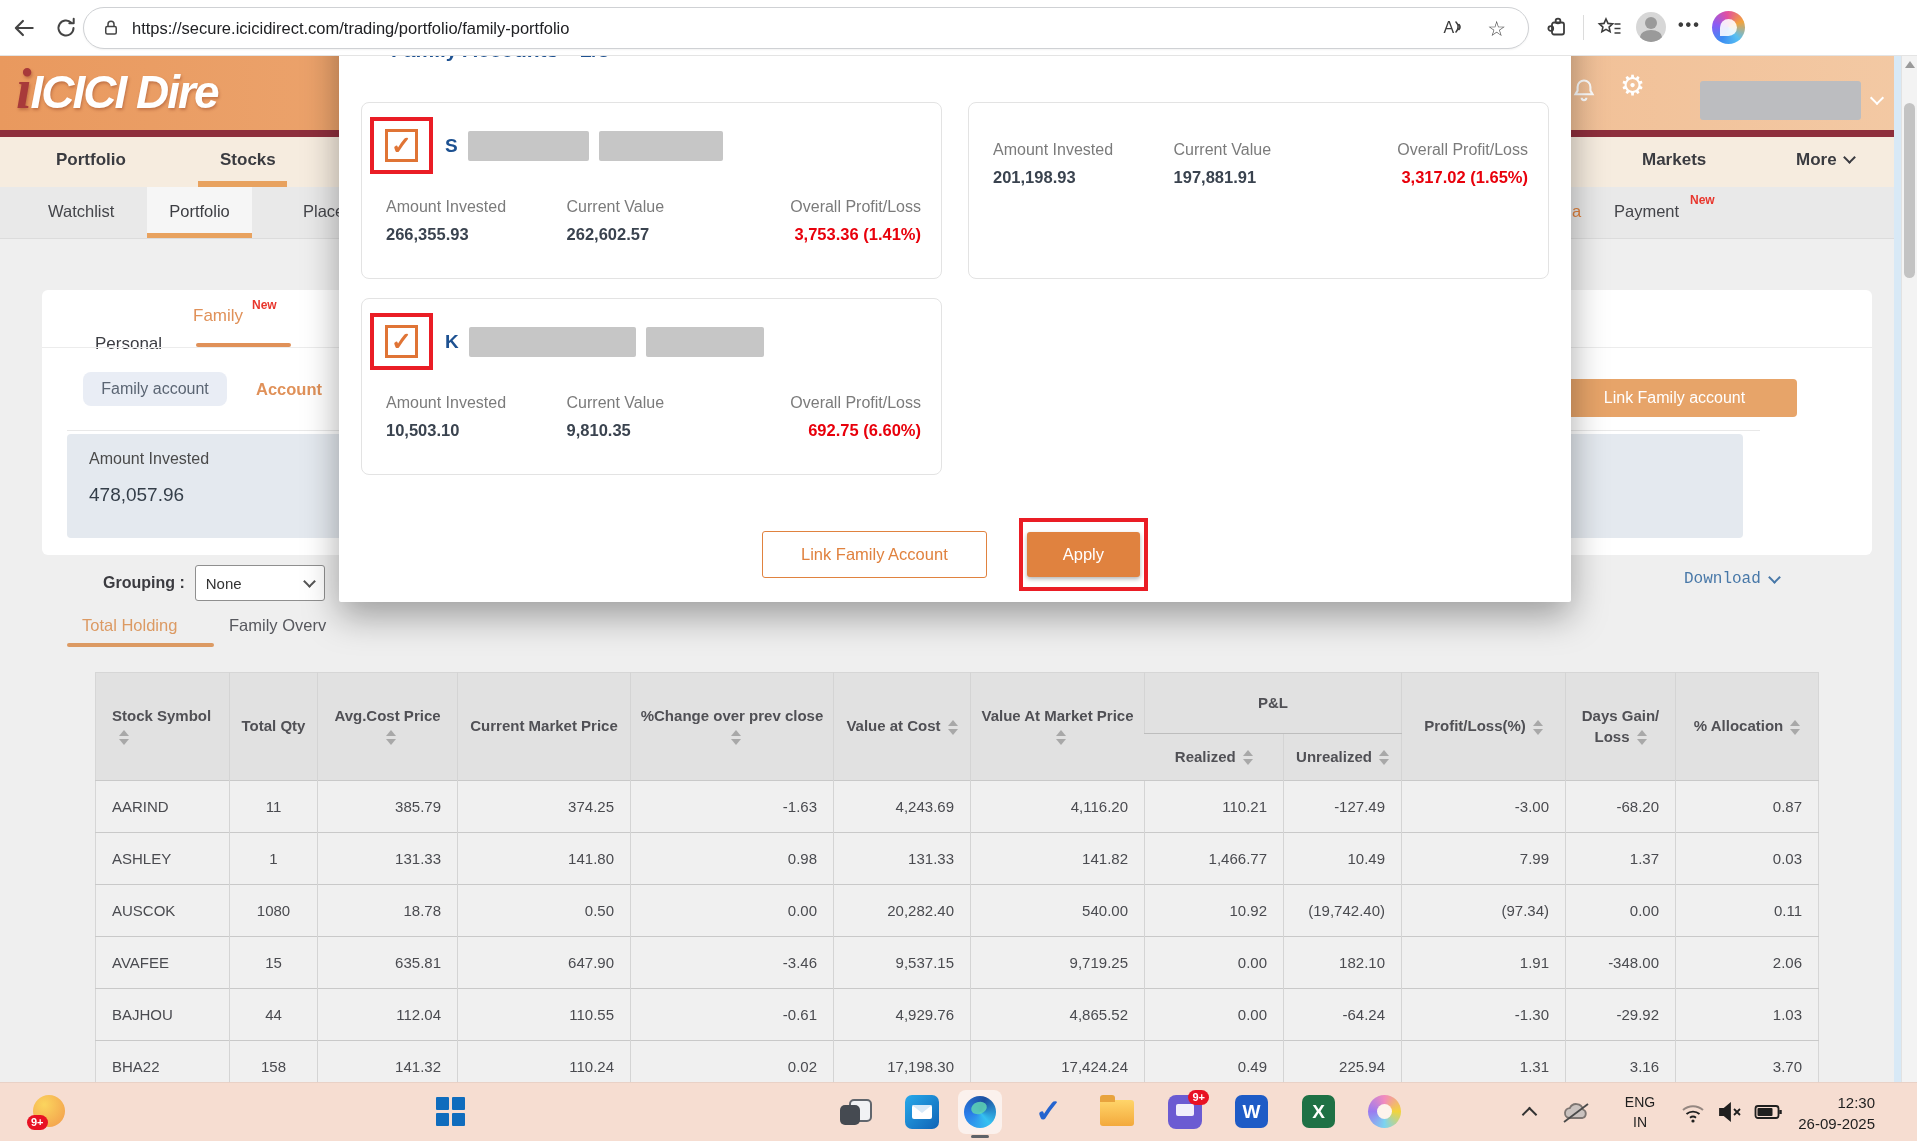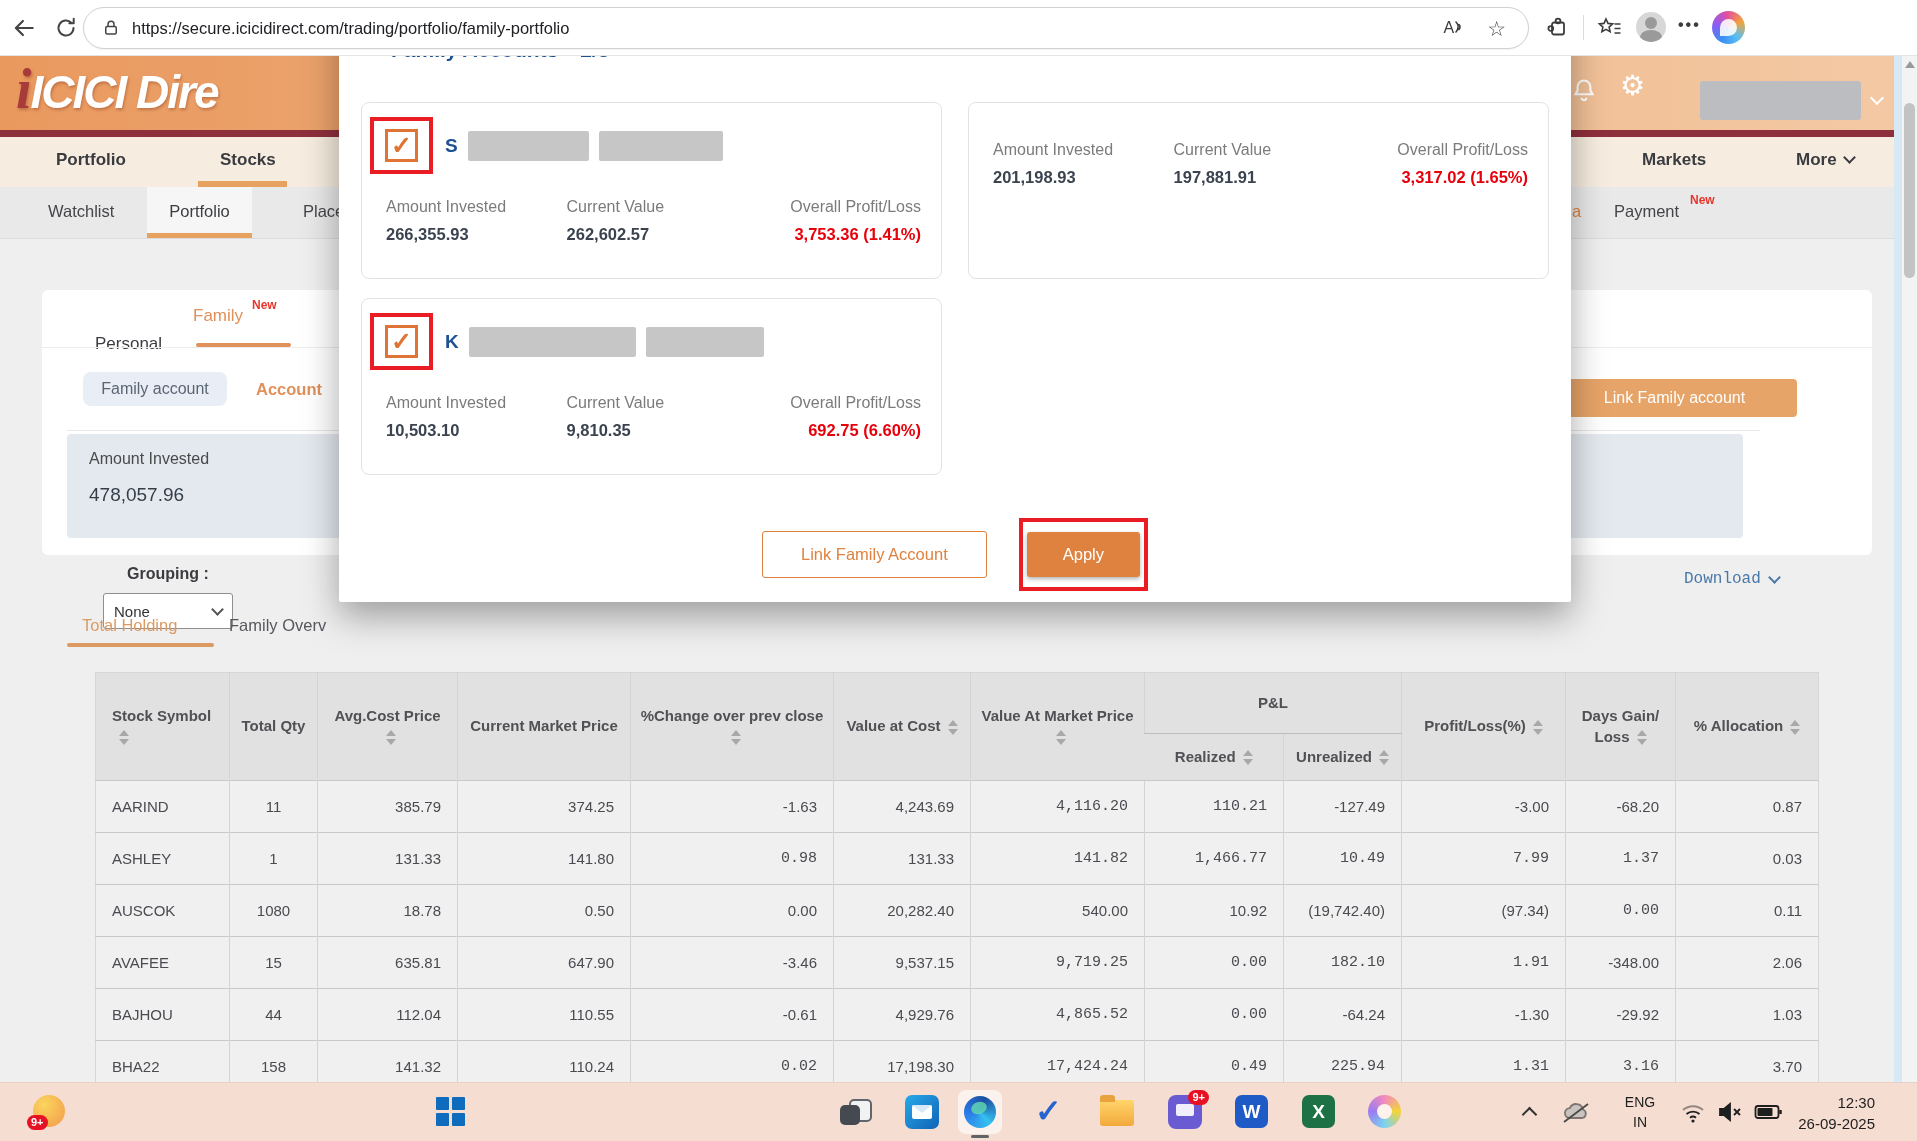--- a/index.html
+++ b/index.html
@@ -54,21 +54,21 @@
   .toggle-pill{position:absolute;left:41px;top:82px;width:144px;height:34px;background:#e9edf5;border-radius:8px;
     display:flex;align-items:center;justify-content:center;font-size:16px;color:#5b6573;cursor:pointer;}
   .toggle-acct{position:absolute;left:214px;top:90px;font-size:16.5px;font-weight:bold;color:#e09159;cursor:pointer;}
   .lfa-btn{position:absolute;left:1510px;top:89px;width:245px;height:38px;background:#e7a469;border-radius:4px;border:none;
     color:#fff;font-size:16px;display:flex;align-items:center;justify-content:center;cursor:pointer;font-family:inherit;}
   .divline{position:absolute;left:25px;top:140px;width:1693px;height:1px;background:#e8e8e8;}
   .statbox{position:absolute;background:#e4e9ef;border-radius:4px;height:104px;box-sizing:border-box;padding:16px 22px;}
   .statbox .sb-l{font-size:16px;color:#4a4a4a;}
   .statbox .sb-v{font-size:19px;color:#343e49;margin-top:16px;}
   
-  .grouping{position:absolute;left:103px;top:510px;display:flex;align-items:center;gap:10px;flex-direction:column;}
+  .grouping{position:absolute;left:103px;top:510px;display:flex;align-items:center;gap:10px;}
   .grouping .g-l{font-size:16px;font-weight:bold;color:#3b3b40;}
   .g-select{width:130px;height:29px;border:1px solid #8f8f8f;border-radius:3px;background:#fff;display:flex;
     align-items:center;justify-content:space-between;padding:17px 10px;font-size:15px;color:#333;cursor:pointer;box-sizing:border-box;}
   .g-select .chev{border-color:#555;width:7px;height:7px;margin-top:-4px;}
   .download{position:absolute;left:1684px;top:515px;display:flex;align-items:center;gap:9px;font-size:16px;color:#4878a8;cursor:pointer;font-family:Liberation Mono, monospace;}
   .download .chev{border-color:#4878a8;width:7px;height:7px;margin-top:-4px;}
   .vt-total{position:absolute;left:82px;top:561px;font-size:16.5px;color:#dc9a63;cursor:pointer;}
   .vt-bar{position:absolute;left:67px;top:588px;width:147px;height:4px;background:#dc9a63;border-radius:2px;}
   .vt-family{position:absolute;left:229px;top:561px;font-size:16.5px;color:#57585e;cursor:pointer;}
   
@@ -77,21 +77,21 @@
   .holdings th{background:#e1e1e1;color:#505055;font-size:15px;font-weight:bold;padding:4px 8px;line-height:1.35;cursor:pointer;}
   .holdings thead tr:first-child th{height:52px;}
   .holdings thead tr:last-child th{height:38px;}
   .holdings th,.holdings td{border-left:1px solid #d4d4d4;}
   .holdings th:first-child,.holdings td:first-child{border-left:none;}
   .holdings .pnl-h{border-bottom:1px solid #bdbdbd;}
   .holdings td{background:#f0f0f0;border-top:1px solid #c9c9c9;height:49px;font-size:15px;color:#4a4b50;}
   .al{text-align:left;padding-left:16px!important;}
   .ac{text-align:center;}
   .ar{text-align:right;padding-right:16px!important;}
-  .c-red{color:#e8555a;}.c-green{color:#80b548;font-family:Liberation Mono, monospace;}.c-blue{color:#5b84ad;}.c-indigo{color:#4747ee;}
+  .c-red{color:#e8555a;}.c-green{color:#80b548;}.c-blue{color:#5b84ad;}.c-indigo{color:#4747ee;}
   .sort{display:inline-block;vertical-align:middle;margin-left:7px;}
   .sort::before{content:"";display:block;width:0;height:0;border-left:5px solid transparent;border-right:5px solid transparent;
     border-bottom:6px solid #a8a8a8;margin-bottom:3px;}
   .sort::after{content:"";display:block;width:0;height:0;border-left:5px solid transparent;border-right:5px solid transparent;
     border-top:6px solid #a8a8a8;}
   
   .modal{position:absolute;left:339px;top:0;width:1232px;height:602px;background:#fff;z-index:50;
     box-shadow:0 14px 36px rgba(0,0,0,.35);border-radius:2px;}
   .m-title{position:absolute;left:52px;top:38px;display:flex;gap:22px;font-size:21px;font-weight:bold;color:#1d5191;}
   .m-close{position:absolute;right:30px;top:24px;font-size:23px;color:#8f8f8f;font-weight:bold;cursor:pointer;}

